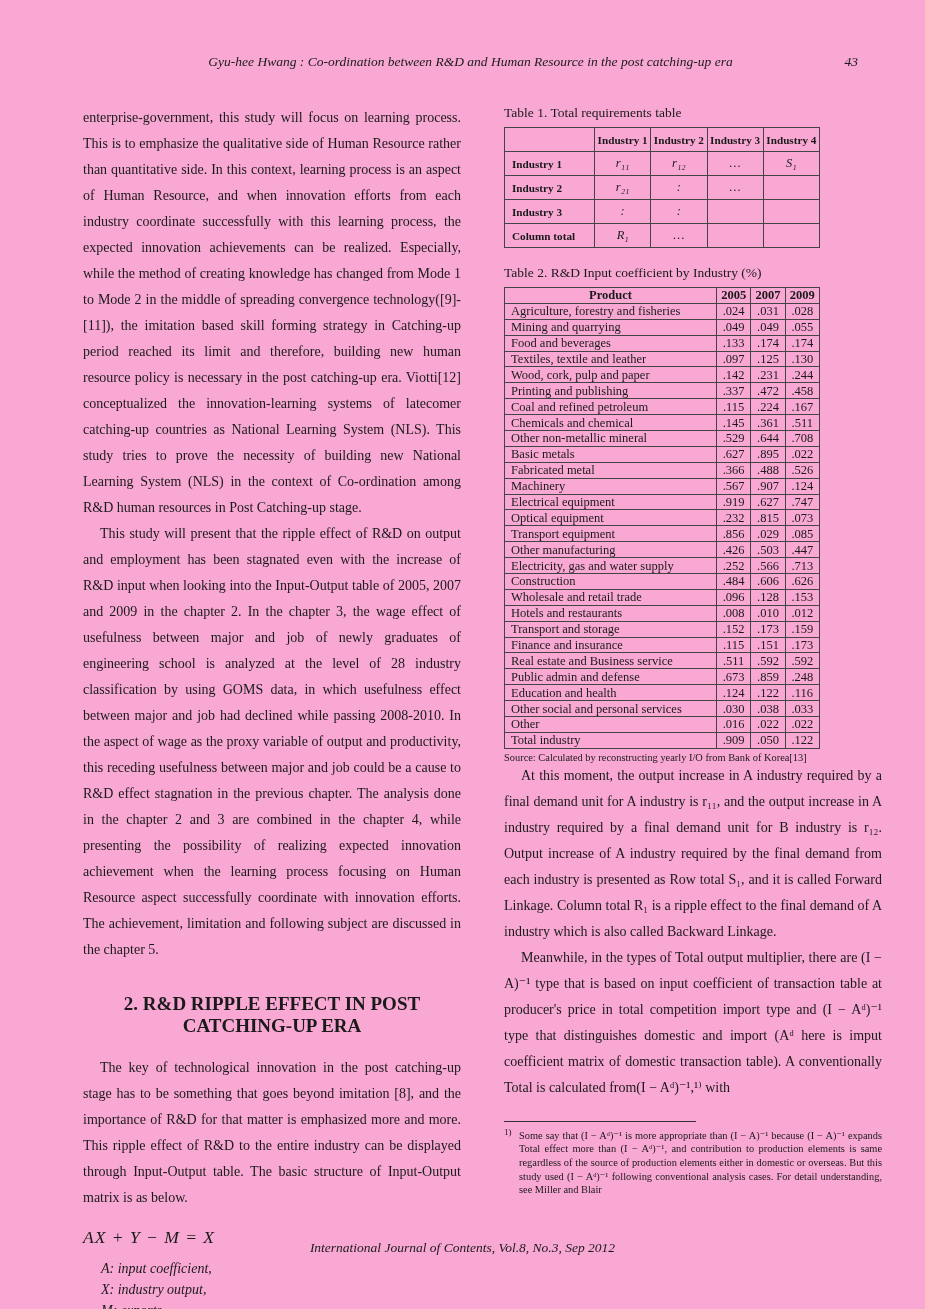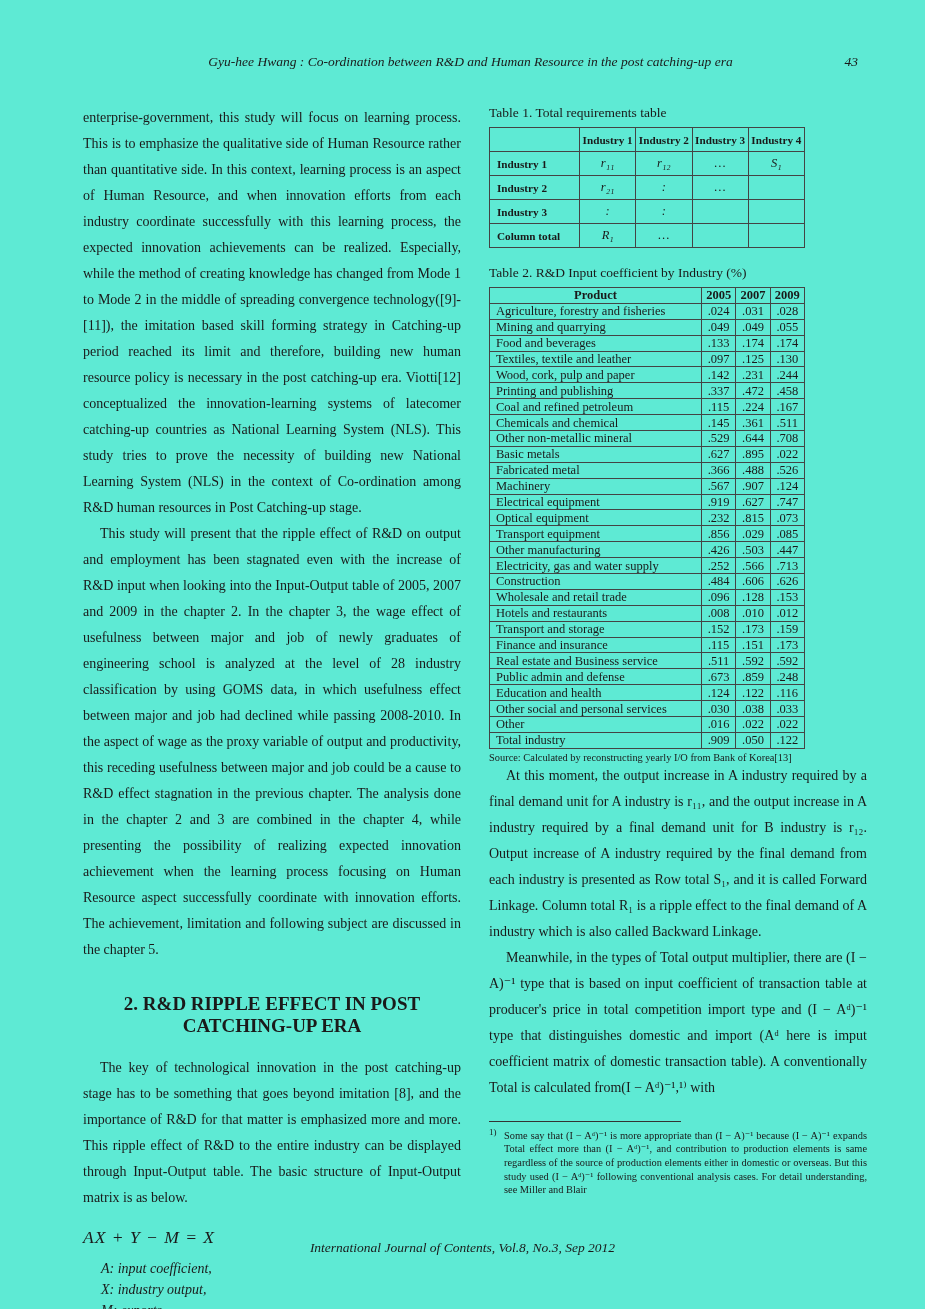--- a/index.html
+++ b/index.html
@@ -1,35 +1,35 @@
 <!DOCTYPE html>
 <html><head>
 <meta charset="utf-8">
 <style>
   html,body{margin:0;padding:0;background:#e8e8e8;}
   .page{
     position:relative;
     width:925px;height:1309px;
     margin:0 auto;
-    background:#5eead4;
+    background:#f9a8d4;
     font-family:"Liberation Serif","DejaVu Serif",serif;
     color:#1a1a1a;
     overflow:hidden;
   }
   .running-header{
     position:absolute;top:54px;left:83px;width:775px;
     font-style:italic;font-size:13.5px;text-align:center;
   }
   .page-number{
     position:absolute;right:0;top:0;
     font-style:italic;font-size:13.5px;
   }
   .col{position:absolute;top:105px;width:378px;}
   .col-left{left:83px;}
-  .col-right{left:489px;}
+  .col-right{left:504px;}
   p.body{
     margin:0;font-size:14px;line-height:26px;text-align:justify;
   }
   p.indent{text-indent:17px;}
   h2.section-heading{
     margin:30px 0 18px 0;
     font-size:19px;font-weight:bold;text-align:center;
   }
   .equation{
     margin:16px 0 10px 0;

